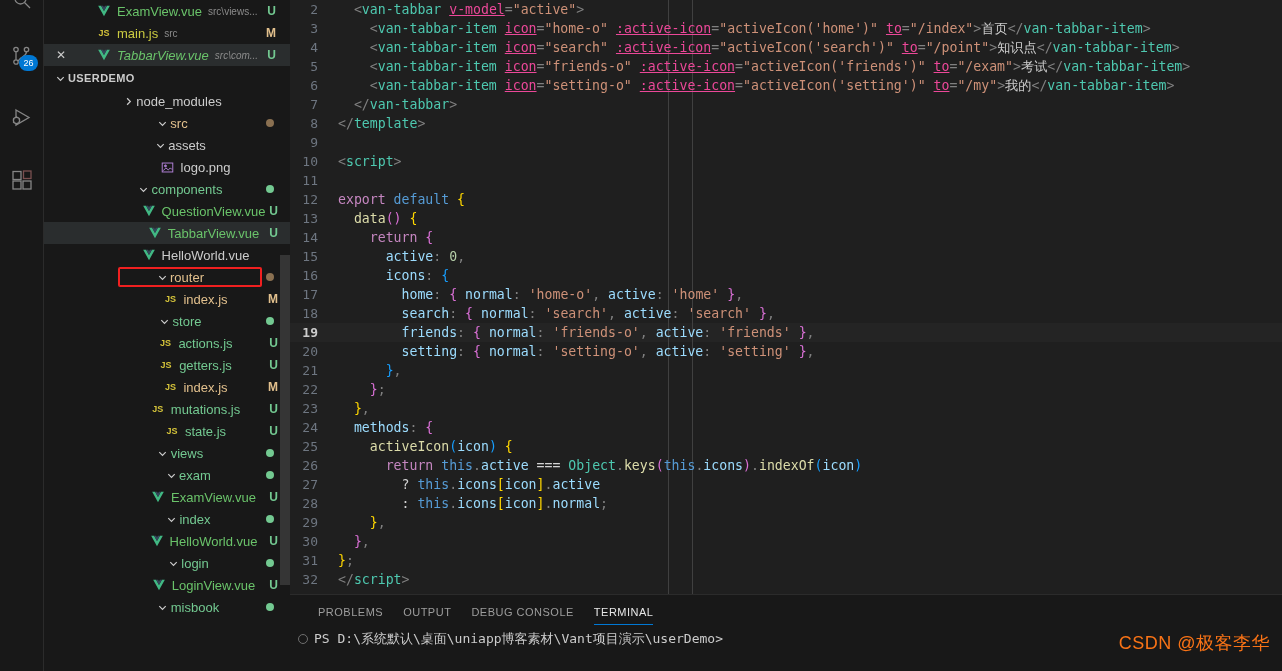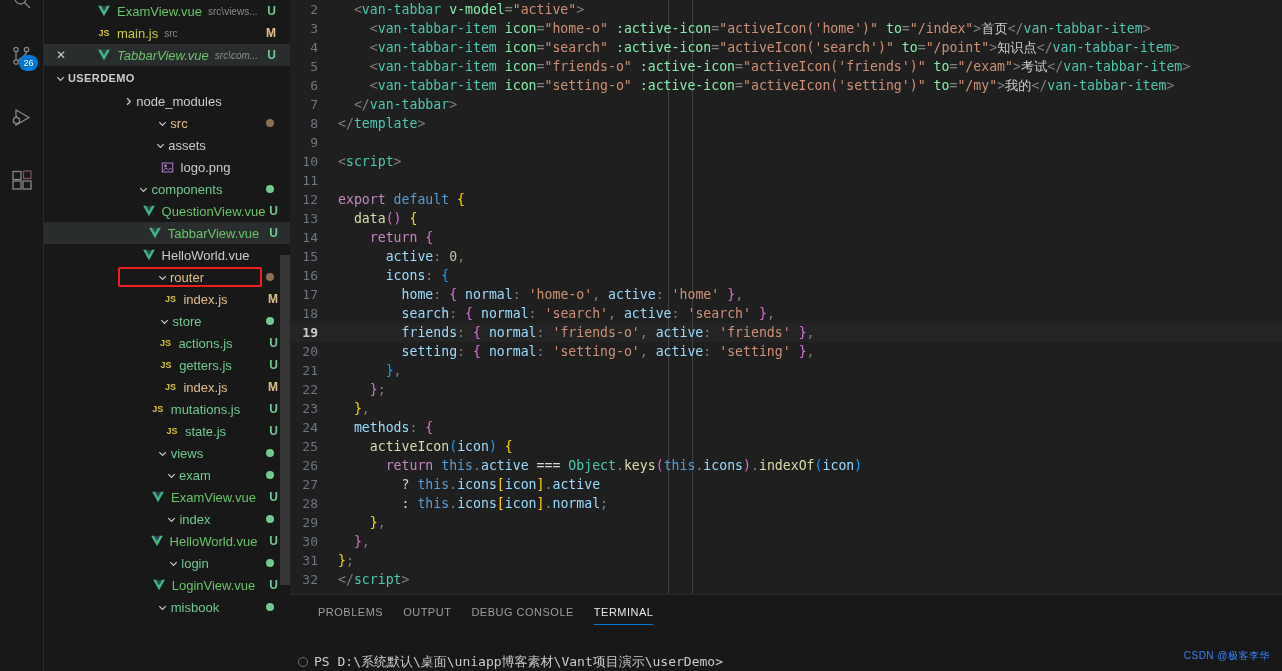--- a/index.html
+++ b/index.html
@@ -197,21 +197,21 @@
     color: #6e7681;
     font-family: "DejaVu Sans Mono", monospace;
     font-size: 13px;
     user-select: none;
   }
   .code-line.active .gutter { color: #cccccc; font-weight: bold; }
   .code-text { position: relative; flex: 1 1 auto; }
   
   .t-punct   { color: #808080; }
   .t-tag     { color: #4ec9b0; }
-  .t-attr    { color: #86efac; }
+  .t-attr    { color: #ec4899; text-decoration: underline; }
   .t-str     { color: #ce9178; }
   .t-text    { color: #cccccc; }
   .t-kw      { color: #c586c0; }
   .t-kw2     { color: #569cd6; }
   .t-fn      { color: #dcdcaa; }
   .t-prop    { color: #9cdcfe; }
   .t-num     { color: #b5cea8; }
   .t-cls     { color: #4ec9b0; }
   .t-var     { color: #9cdcfe; }
   .t-brkt-y  { color: #ffd700; }
@@ -252,41 +252,41 @@
   .ptab.active { color: #e7e7e7; }
   .ptab.active::after {
     content: "";
     position: absolute;
     left: 10px; right: 10px; bottom: 5px;
     height: 1px; background: #0078d4;
   }
   .terminal-body {
     flex: 1 1 auto;
     padding-left: 8px;
-    display: flex; align-items: flex-end;
+    display: flex; align-items: flex-start;
   }
   .term-line {
     font-family: "DejaVu Sans Mono", monospace;
     font-size: 13px;
     color: #cccccc;
     display: flex; align-items: center;
     white-space: pre;
   }
   .term-deco {
     width: 10px; height: 10px;
     border: 1.5px solid #6e6e6e;
     border-radius: 50%;
     margin-right: 6px;
     flex: 0 0 10px;
   }
   .watermark {
     position: absolute;
-    right: 12px; bottom: 8px;
-    color: #3b82f6;
-    font-size: 10px;
+    right: 12px; bottom: 16px;
+    color: #f97316;
+    font-size: 18px;
     font-family: "Liberation Sans", sans-serif;
     letter-spacing: .5px;
   }
 </style>
 </head>
 <body>
 
 <div id="app">
 
   <div class="activitybar">

